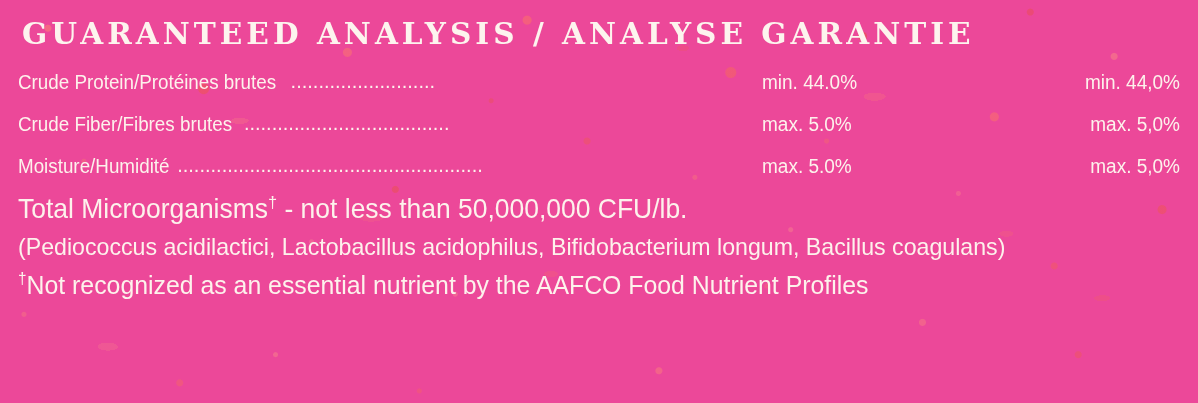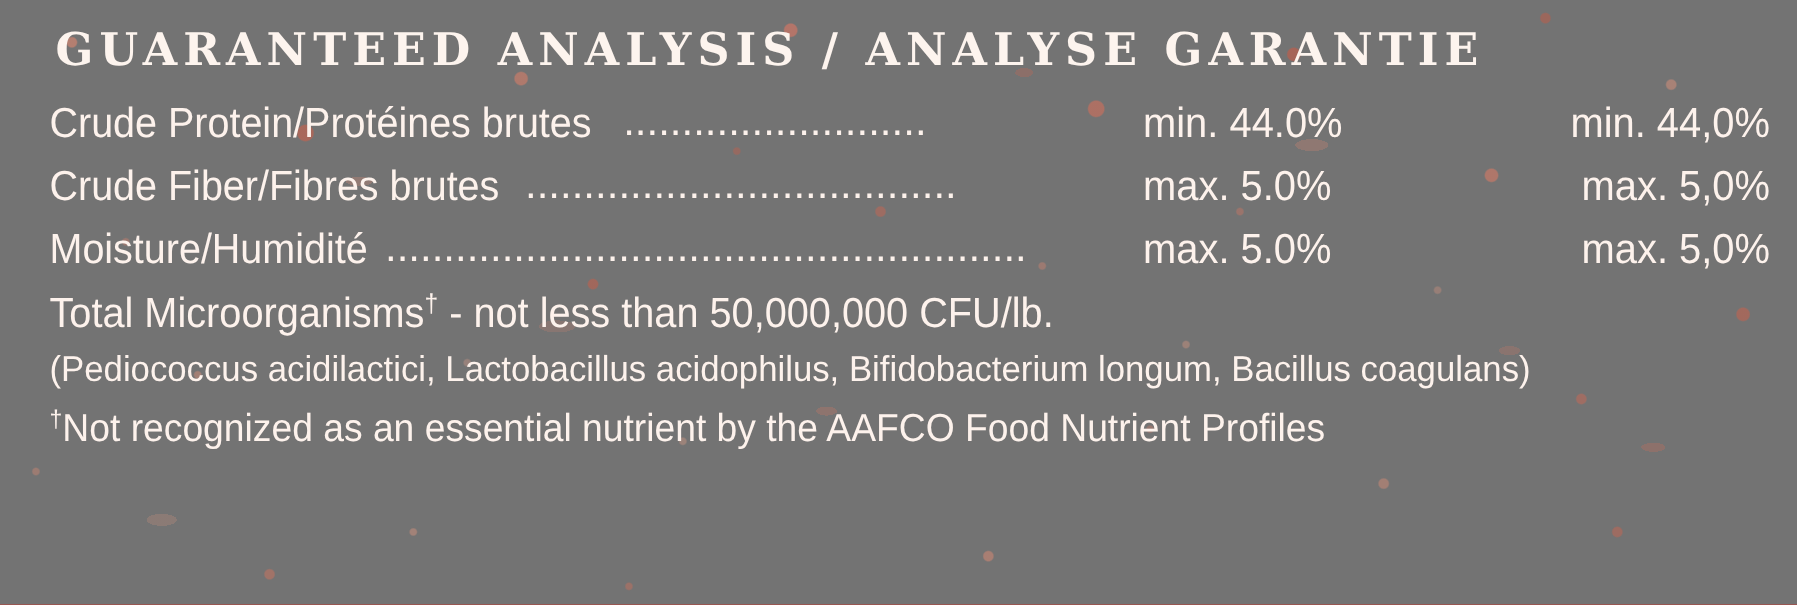--- a/index.html
+++ b/index.html
@@ -12,23 +12,22 @@
     overflow: hidden;
     font-family: "Liberation Sans", sans-serif;
     background: #d8281b;
   }
 
   #label-panel {
     position: relative;
     width: 1198px;
     height: 403px;
     box-sizing: border-box;
-    background-color: #737373;
-    overflow: hidden;
-    padding-left: 15px;
+    background-color: #ec4899;
+    overflow: hidden;
   }
 
   
   .texture {
     position: absolute;
     inset: 0;
     pointer-events: none;
     opacity: 0.85;
     background-image:
       radial-gradient(circle at 4% 7%,   rgba(255,140,110,.55) 0 3px, transparent 4px),
@@ -101,21 +100,21 @@
 
   
   .nutrient-table {
     margin-top: 12px;
   }
   .nutrient-row {
     display: flex;
     align-items: flex-end;
     height: 42px;
     color: #fdf2ec;
-    font-size: 28px;
+    font-size: 20px;
     line-height: 42px;
     white-space: nowrap;
   }
   .nut-name {
     flex: 0 0 auto;
     transform: scaleX(0.94);
     transform-origin: left center;
   }
   .nut-leader {
     flex: 1 1 auto;

